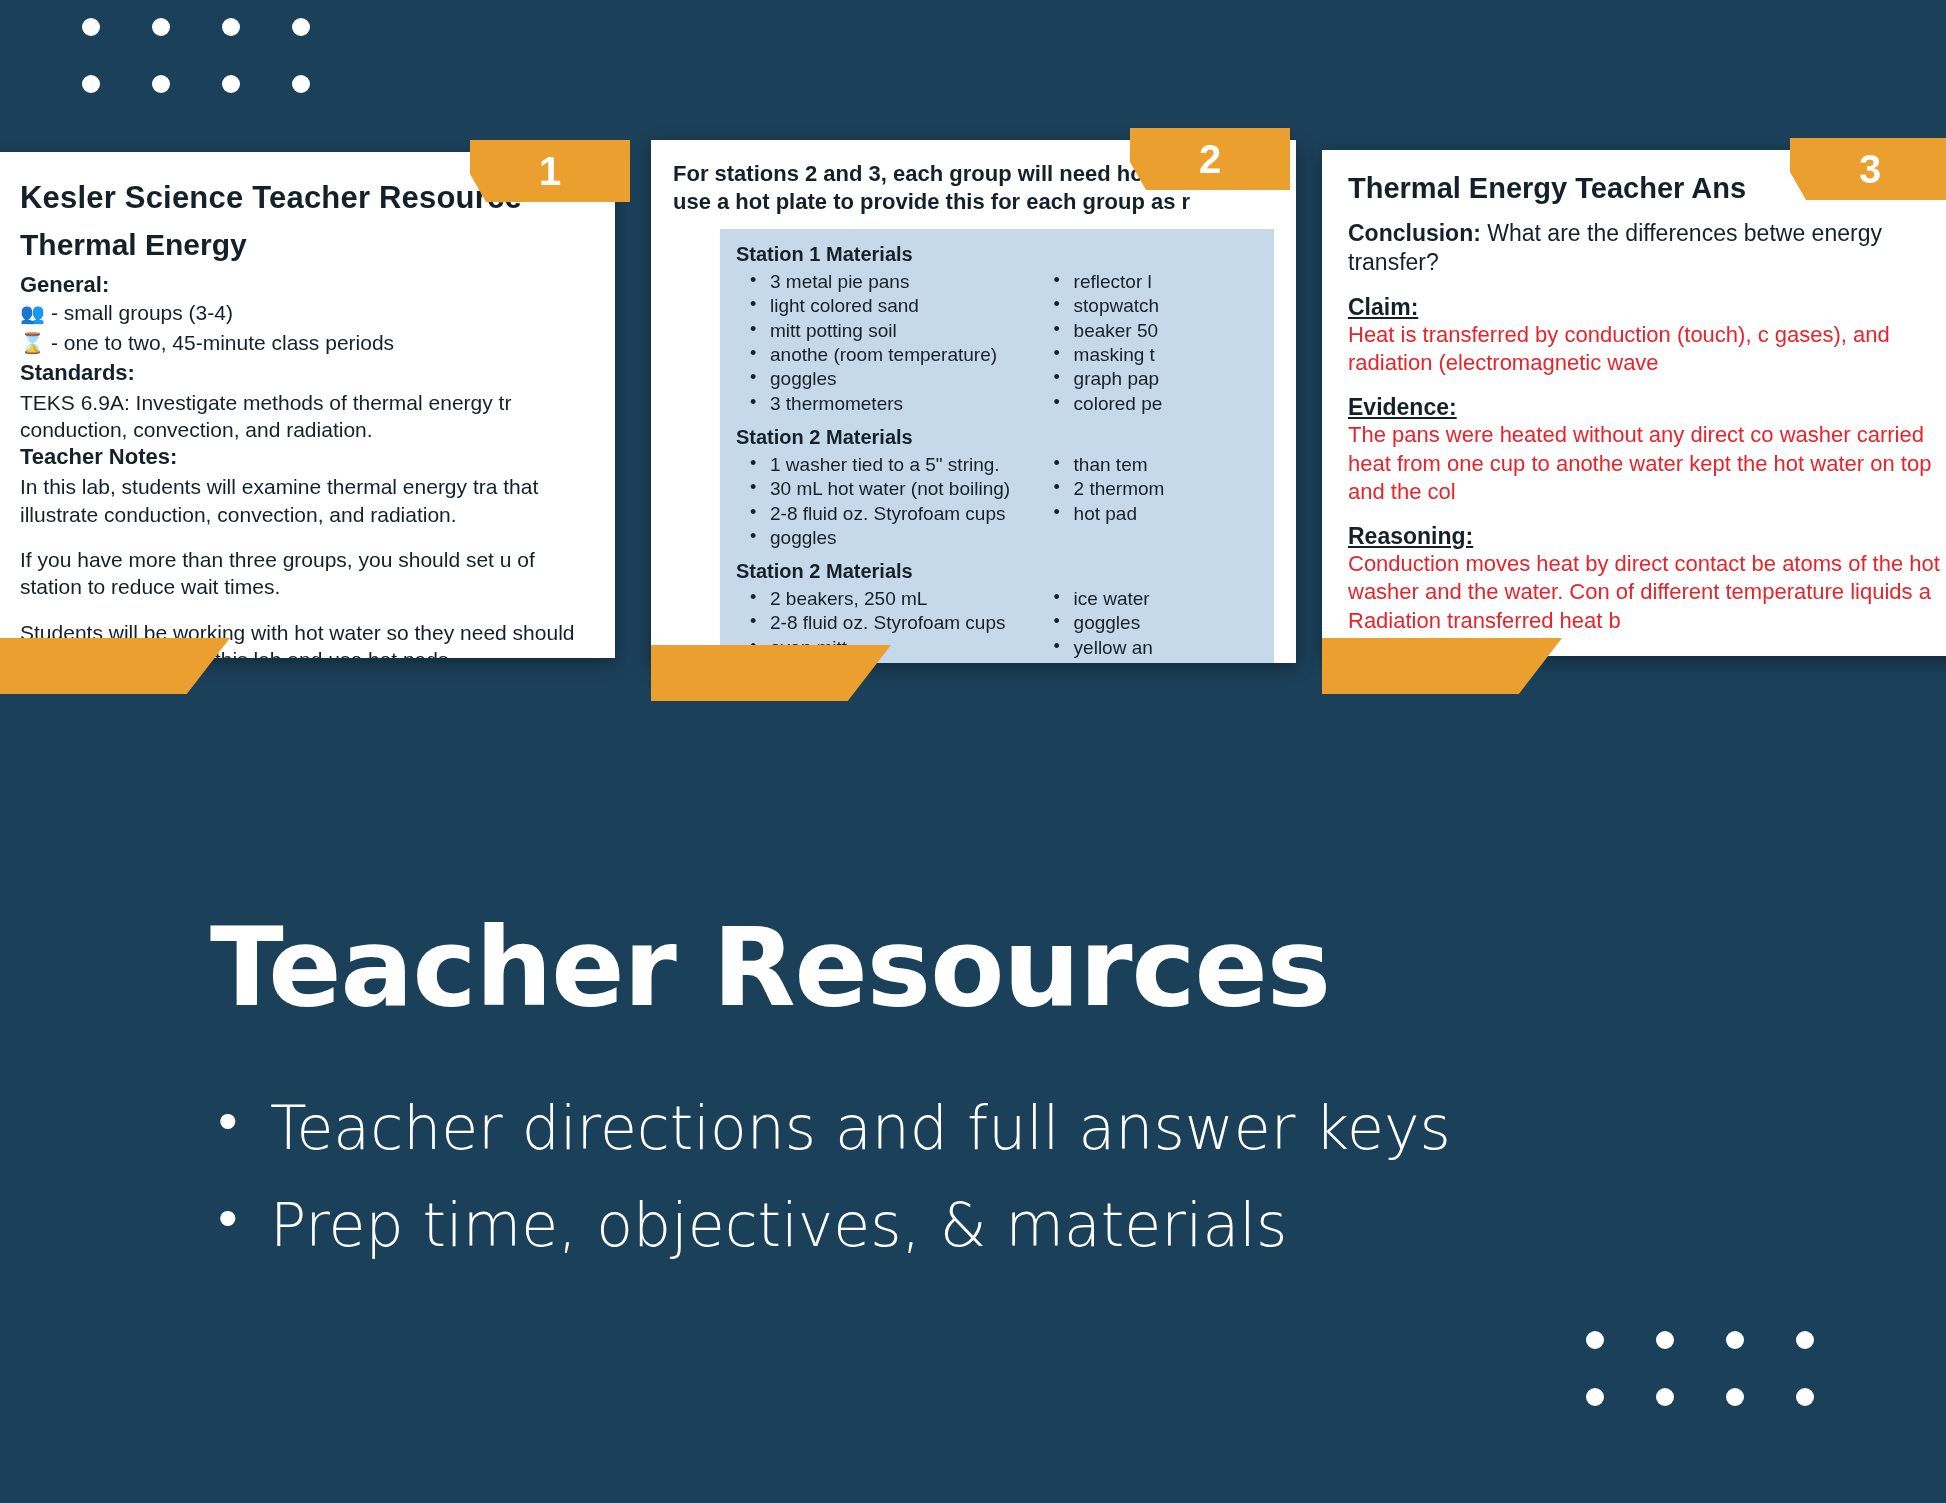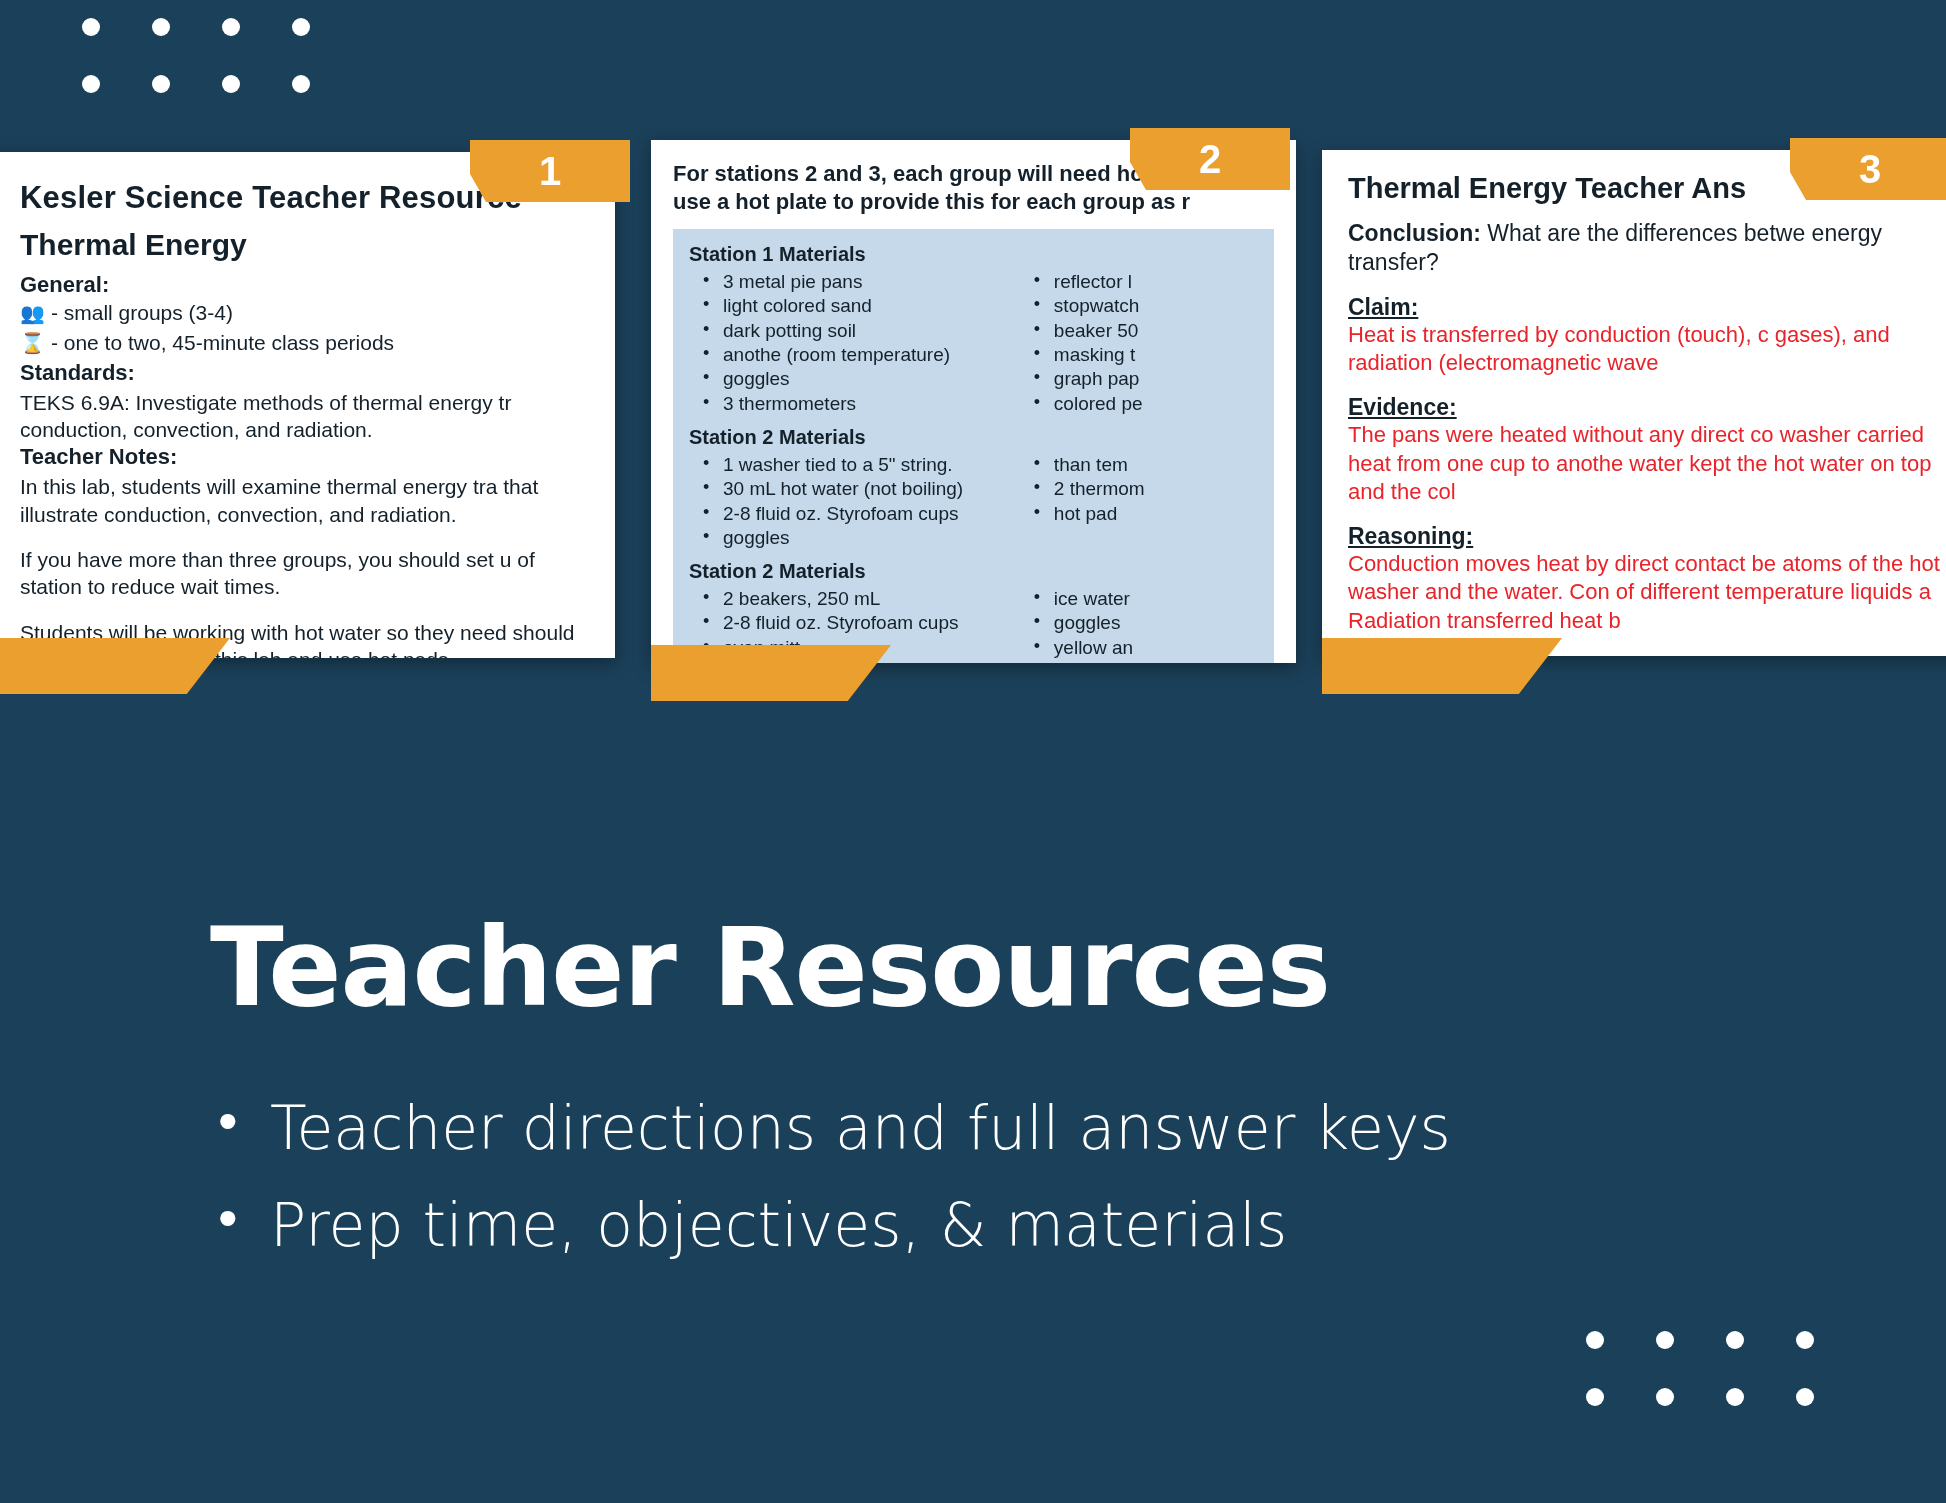--- a/index.html
+++ b/index.html
@@ -52,21 +52,21 @@
   .c1-h { font-size: 22px; font-weight: bold; margin-top: 1px; }
   .c1-p { font-size: 21px; line-height: 1.3; margin-top: 3px; }
   .c1-line { font-size: 21px; line-height: 1.45; display: flex; align-items: center; gap: 6px; }
   .mini-icon { font-size: 20px; }
 
   
   #card2 { left: 651px; top: 140px; width: 645px; height: 523px; }
   #card2 .body { padding: 20px 22px 8px 22px; color: #14212b; }
   .c2-top { font-size: 22px; font-weight: bold; line-height: 1.25; }
   .c2-panel {
-    margin-top: 14px; background: #c5d9ea; padding: 14px 16px 14px 16px;
+    margin-top: 14px; background: #c5d9ea; padding: 14px 16px 14px 16px; margin-left: 47px;
   }
   .st-head { font-size: 20px; font-weight: bold; margin: 10px 0 4px 0; }
   .st-head:first-child { margin-top: 0; }
   .cols { display: flex; gap: 2px; }
   .col-l { width: 58%; }
   .col-r { width: 42%; }
   ul.mat { list-style: none; margin: 0; padding: 0; }
   ul.mat li {
     font-size: 19px; line-height: 1.28; padding-left: 34px; position: relative;
   }
@@ -162,21 +162,21 @@
       <div class="body">
         <div class="c2-top">For stations 2 and 3, each group will need hot (not boil use a hot plate to provide this for each group as r</div>
         <div class="c2-panel">
 
           <div class="st-head">Station 1 Materials</div>
           <div class="cols">
             <div class="col-l">
               <ul class="mat">
                 <li>3 metal pie pans</li>
                 <li>light colored sand</li>
-                <li>dark potting soil</li>
+                <li>mitt potting soil</li>
                 <li>anothe (room temperature)</li>
                 <li>goggles</li>
                 <li>3 thermometers</li>
               </ul>
             </div>
             <div class="col-r">
               <ul class="mat">
                 <li>reflector l</li>
                 <li>stopwatch</li>
                 <li>beaker 50</li>

